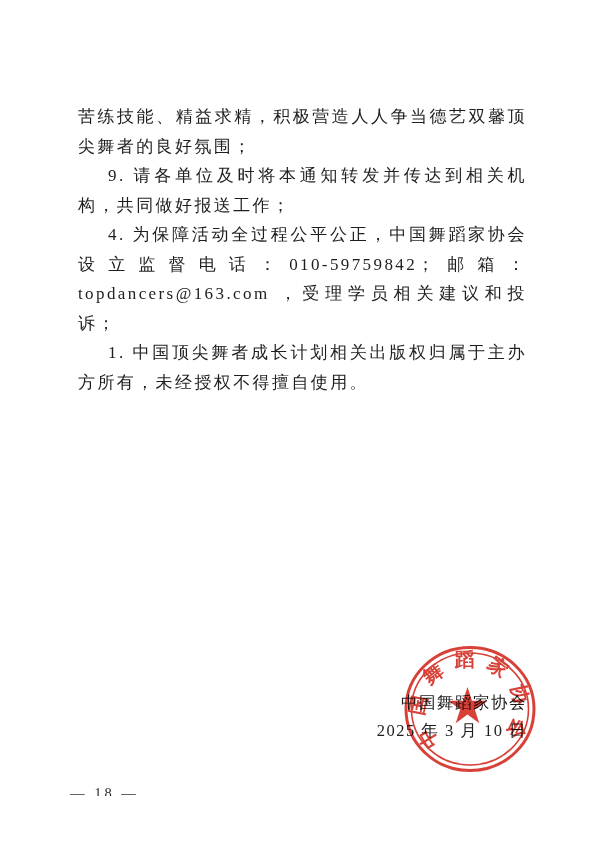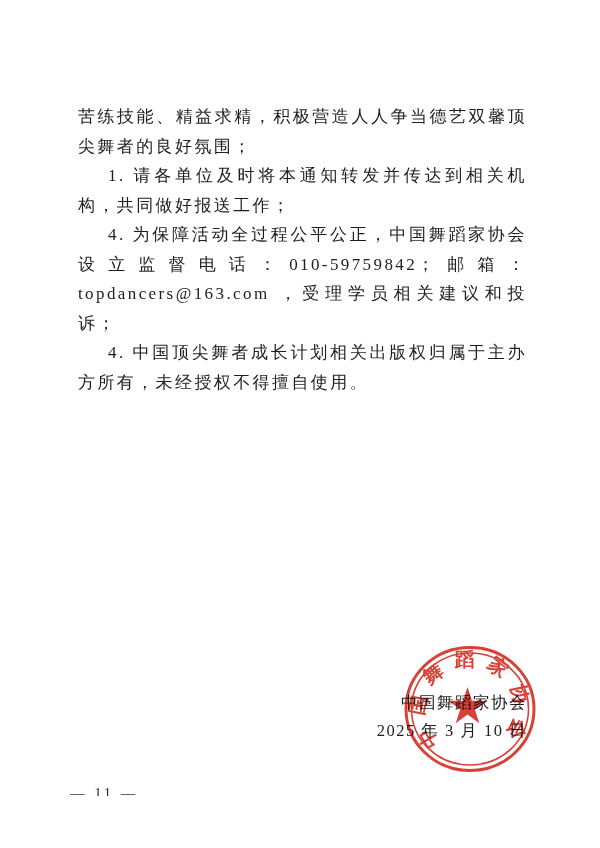--- a/index.html
+++ b/index.html
@@ -64,35 +64,35 @@
     color: #2b2b2b;
   }
 </style>
 </head>
 <body>
 
 <div class="page">
 
   <div class="content">
     <p>苦练技能、精益求精，积极营造人人争当德艺双馨顶尖舞者的良好氛围；</p>
-    <p class="indent">1. 请各单位及时将本通知转发并传达到相关机构，共同做好报送工作；</p>
+    <p class="indent">9. 请各单位及时将本通知转发并传达到相关机构，共同做好报送工作；</p>
     <p class="indent">4. 为保障活动全过程公平公正，中国舞蹈家协会设立监督电话：010-59759842；邮箱：topdancers@163.com ，受理学员相关建议和投诉；</p>
-    <p class="indent">4. 中国顶尖舞者成长计划相关出版权归属于主办方所有，未经授权不得擅自使用。</p>
+    <p class="indent">1. 中国顶尖舞者成长计划相关出版权归属于主办方所有，未经授权不得擅自使用。</p>
   </div>
 
   <div class="signature">
     <div>中国舞蹈家协会</div>
     <div>2025 年 3 月 10 日</div>
   </div>
 
   <svg class="seal" viewBox="0 0 150 150" aria-hidden="true">
     <ellipse cx="75" cy="75" rx="64" ry="61.5" fill="none" stroke-width="3" stroke="#d53228"></ellipse>
     <ellipse cx="75" cy="75" rx="58.5" ry="56" fill="none" stroke-width="1.6" stroke="#d53228"></ellipse>
     <polygon points="72.5,53 77.0,66.8 91.5,66.8 79.8,75.4 84.3,89.2 72.5,80.6 60.7,89.2 65.2,75.4 53.5,66.8 68.0,66.8" fill="#d53228"></polygon>
     <path id="seal-arc-path" d="M 39.1,100.9 A 45,43 0 1 1 110.9,100.9" fill="none" stroke="none"></path>
     <text font-size="19.5" letter-spacing="11" fill="#d53228">
       <textPath href="#seal-arc-path" startOffset="50%" text-anchor="middle">中国舞蹈家协会</textPath>
     </text>
   </svg>
 
-  <div class="pagenum">— 11 —</div>
+  <div class="pagenum">— 18 —</div>
 
 </div>
 
 </body></html>

